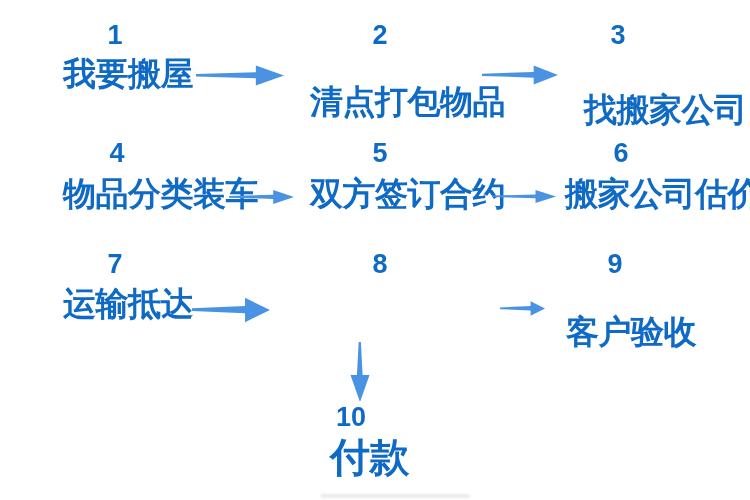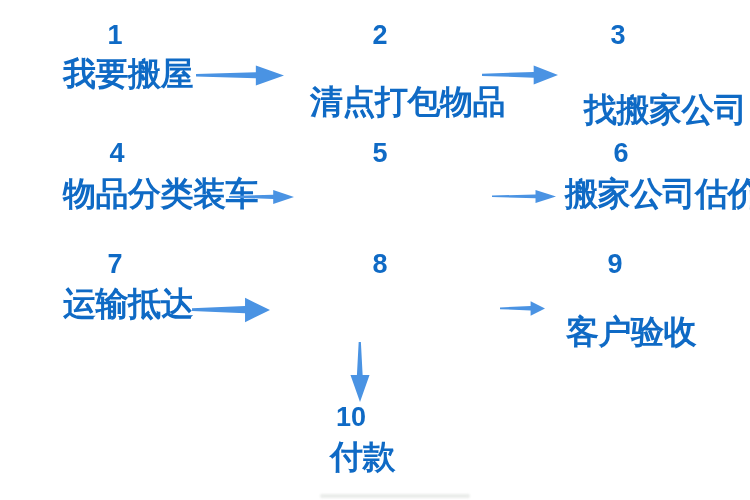--- a/index.html
+++ b/index.html
@@ -28,21 +28,21 @@
   .step-label {
     position: absolute;
     font-size: 33px;
     font-weight: 700;
     line-height: 30px;
     color: #0F6AC5;
     white-space: nowrap;
     letter-spacing: -0.5px;
   }
   .step-label.big {
-    font-size: 33px;
+    font-size: 40px;
     line-height: 40px;
   }
   .arrow {
     position: absolute;
     display: block;
   }
   .arrow polygon {
     fill: #4A93E3;
   }
   .edge-artifact {
@@ -79,20 +79,21 @@
   <div class="step-label" style="left:584px; top:59px;margin-top:36px;">找搬家公司</div>
 
   <div class="step-num" style="left:97px;  top:140px;">4</div>
   <div class="step-label" style="left:63px;  top:179px;">物品分类装车</div>
 
   <svg class="arrow" style="left:229px; top:189px; width:65px; height:16px;" viewBox="0 0 100 30" preserveAspectRatio="none">
     <polygon points="0,13.2 68,10.8 68,2 100,15 68,28 68,18.6 0,16.2"></polygon>
   </svg>
 
   <div class="step-num" style="left:360px; top:140px;">5</div>
+  <div class="step-label" style="left:310px; top:179px;">双方签订合约</div>
 
   <svg class="arrow" style="left:492px; top:189px; width:64px; height:15px;" viewBox="0 0 100 30" preserveAspectRatio="none">
     <polygon points="0,13.2 68,10.8 68,2 100,15 68,28 68,18.6 0,16.2"></polygon>
   </svg>
 
   <div class="step-num" style="left:601px; top:140px;">6</div>
   <div class="step-label" style="left:565px; top:179px;">搬家公司估价</div>
 
   <div class="step-num" style="left:95px;  top:251px;">7</div>
   <div class="step-label" style="left:63px;  top:289px;">运输抵达</div>

